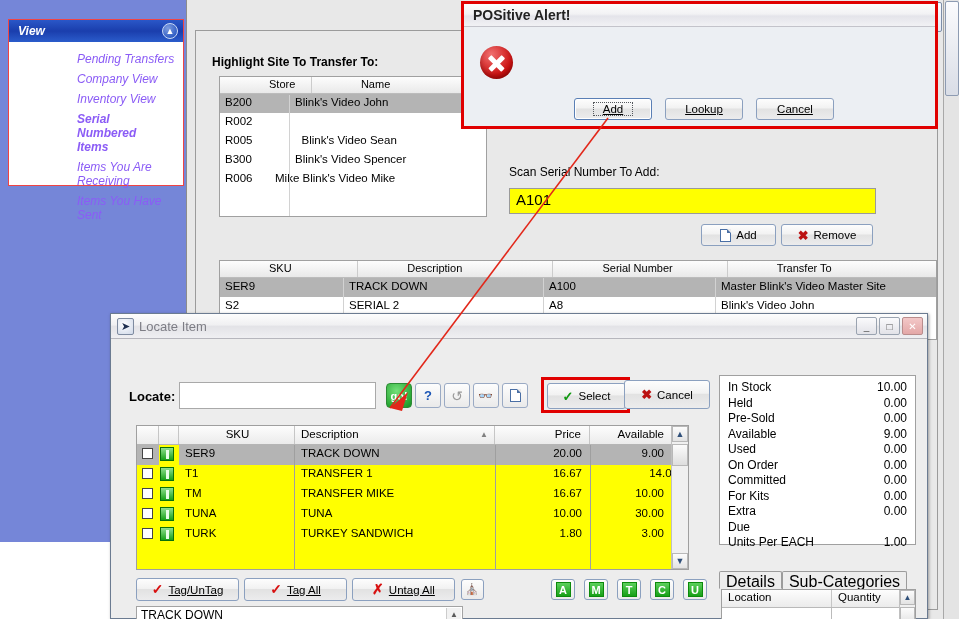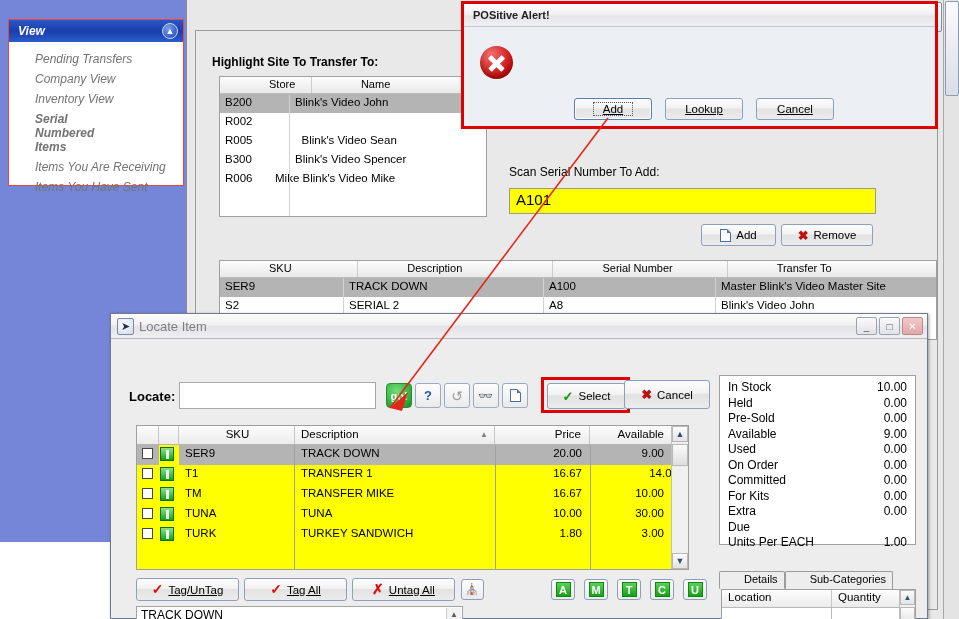--- a/index.html
+++ b/index.html
@@ -42,25 +42,26 @@
   }
   .sidebar-collapse {
     position: absolute; right: 5px; top: 3px;
     width: 16px; height: 16px; border-radius: 50%;
     background: radial-gradient(circle at 35% 30%, #7f9ddf, #335fc6 70%, #2b53b4);
     border: 1px solid #c9d8f5;
     color: #ffffff; font-size: 9px; line-height: 14px; text-align: center;
   }
   .sidebar-body { padding: 7px 0 0 0; background:#ffffff; height:143px;}
   .sidebar-item {
-    color: #737373;
+    color: #8b5cf6;
     font-size: 12px;
     padding: 3px 6px 3px 26px;
     line-height: 14px;
     cursor: default;
+    margin-left: 42px;
   }
   .sidebar-item.active { font-weight: bold; }
 
   
   .main-window {
     position: absolute; left: 186px; top: 0px; width: 773px; height: 619px;
     background: #e8e8e8;
     border-left: 1px solid #8c8c8c;
   }
   .main-title {
@@ -238,21 +239,21 @@
     position: absolute; left: 608px; top: 36px; width: 197px; height: 170px;
     background: #ffffff; border: 1px solid #a0a0a0;
     padding: 4px 8px; font-size: 12px;
   }
   .info-row { display:flex; justify-content: space-between; height: 15.5px; line-height:15px;}
   .info-row .v { min-width: 44px; text-align: right; }
 
   .tabs { position: absolute; left: 608px; top: 232px; width: 197px; height: 18px; display:flex; }
   .tab {
     border: 1px solid #9b9b9b; border-bottom: none;
-    background: #ededed; padding: 1px 6px 0 24px; font-size: 11px;
+    background: #ededed; padding: 1px 6px 0 6px; font-size: 16px;
     border-radius: 2px 2px 0 0;
   }
   .tab.active { background: #ededed; border-bottom: 1px solid #ededed; }
   .loc-grid {
     position: absolute; left: 610px; top: 250px; width: 195px; height: 56px;
     background: #ffffff; border: 1px solid #9f9f9f; overflow:hidden;
   }
   .lg-header { display:flex; height: 18px; background: linear-gradient(to bottom,#fdfdfd,#ebebeb);
     border-bottom: 1px solid #b9b9b9; font-size: 11.5px; }
   .lg-header > div { border-right: 1px solid #c6c6c6; padding: 1px 4px 0 6px; }
@@ -271,21 +272,21 @@
   
   .alert {
     position: absolute; left: 461px; top: 1px; width: 477px; height: 128px;
     border: 3px solid #e00000;
     background: #eceff3;
   }
   .alert-title {
     height: 23px;
     background: linear-gradient(to bottom,#fdfdfd 0%,#f2f2f4 45%,#e4e4ea 55%,#f1f1f4 100%);
     border-bottom: 1px solid #c3c3ca;
-    font-size: 11px; font-weight: bold; color: #222;
+    font-size: 14px; font-weight: bold; color: #222;
     display: flex; align-items: center; padding-left: 9px;
   }
   .alert-icon {
     position: absolute; left: 16px; top: 42px; width: 33px; height: 33px;
     border-radius: 50%;
     background: radial-gradient(circle at 34% 26%, #f07070, #cc1111 65%, #990000);
     box-shadow: inset 0 -3px 5px rgba(0,0,0,0.25);
   }
   .alert-icon::before, .alert-icon::after {
     content:""; position:absolute; left:7px; top:14.5px; width:19px; height:4.5px;

